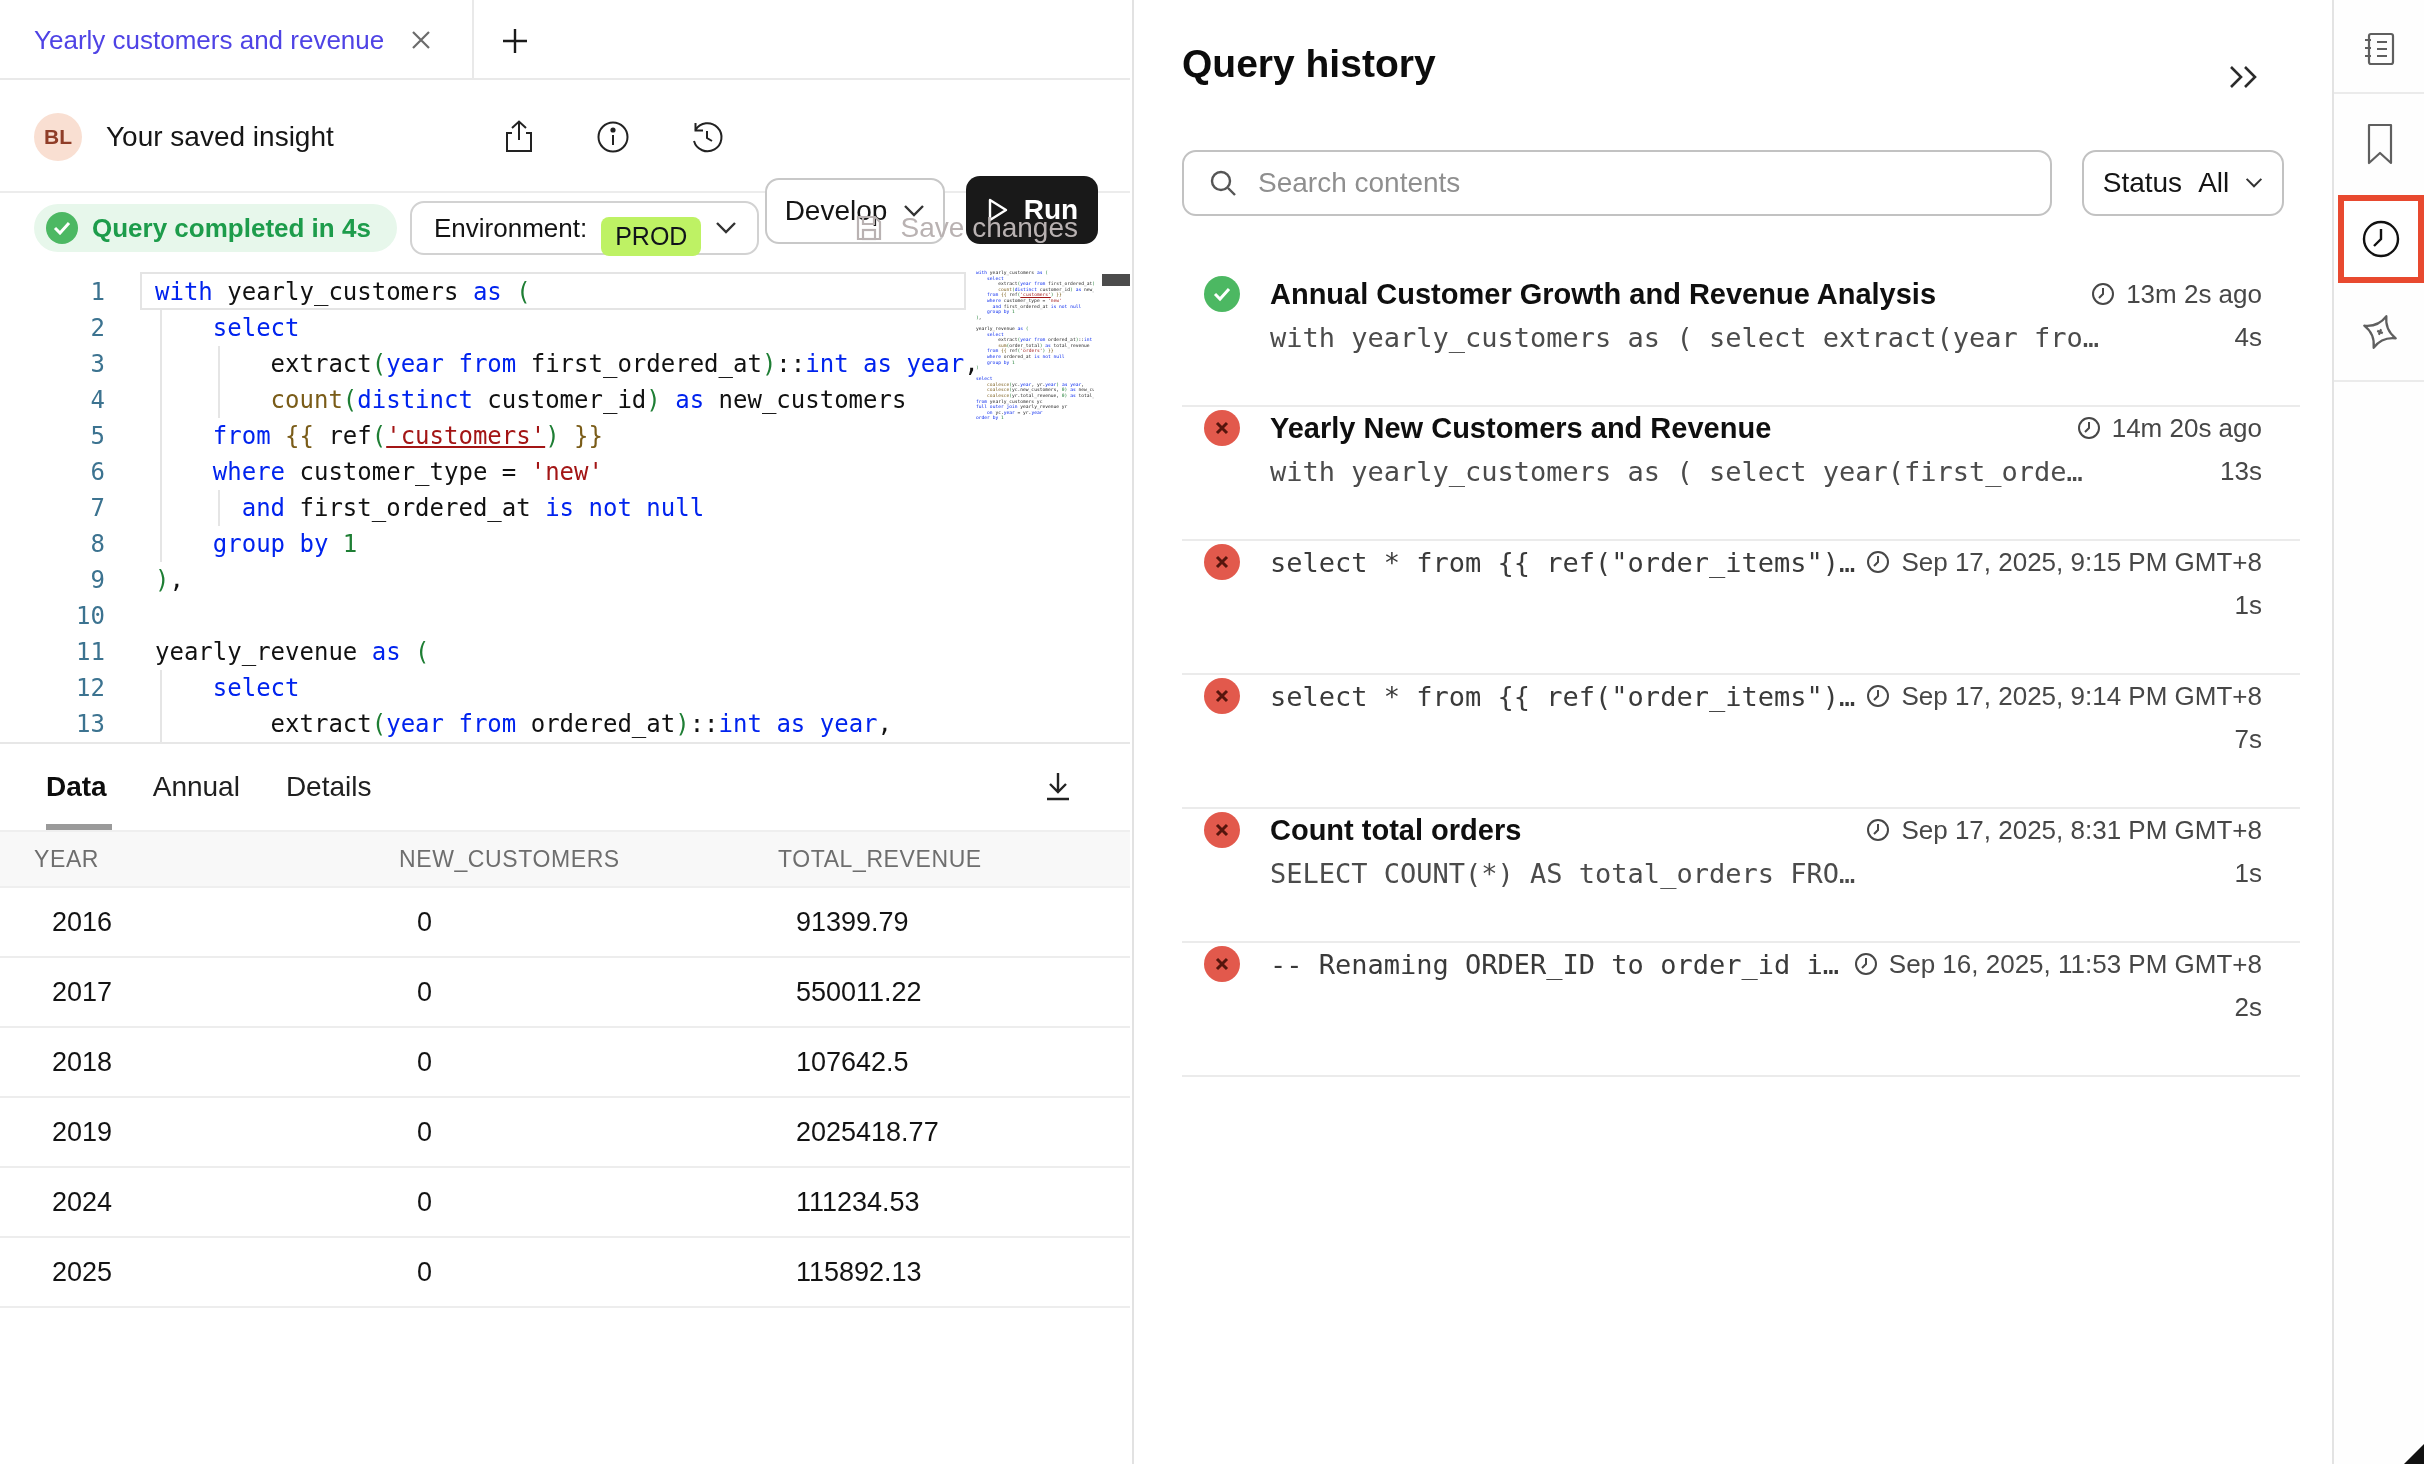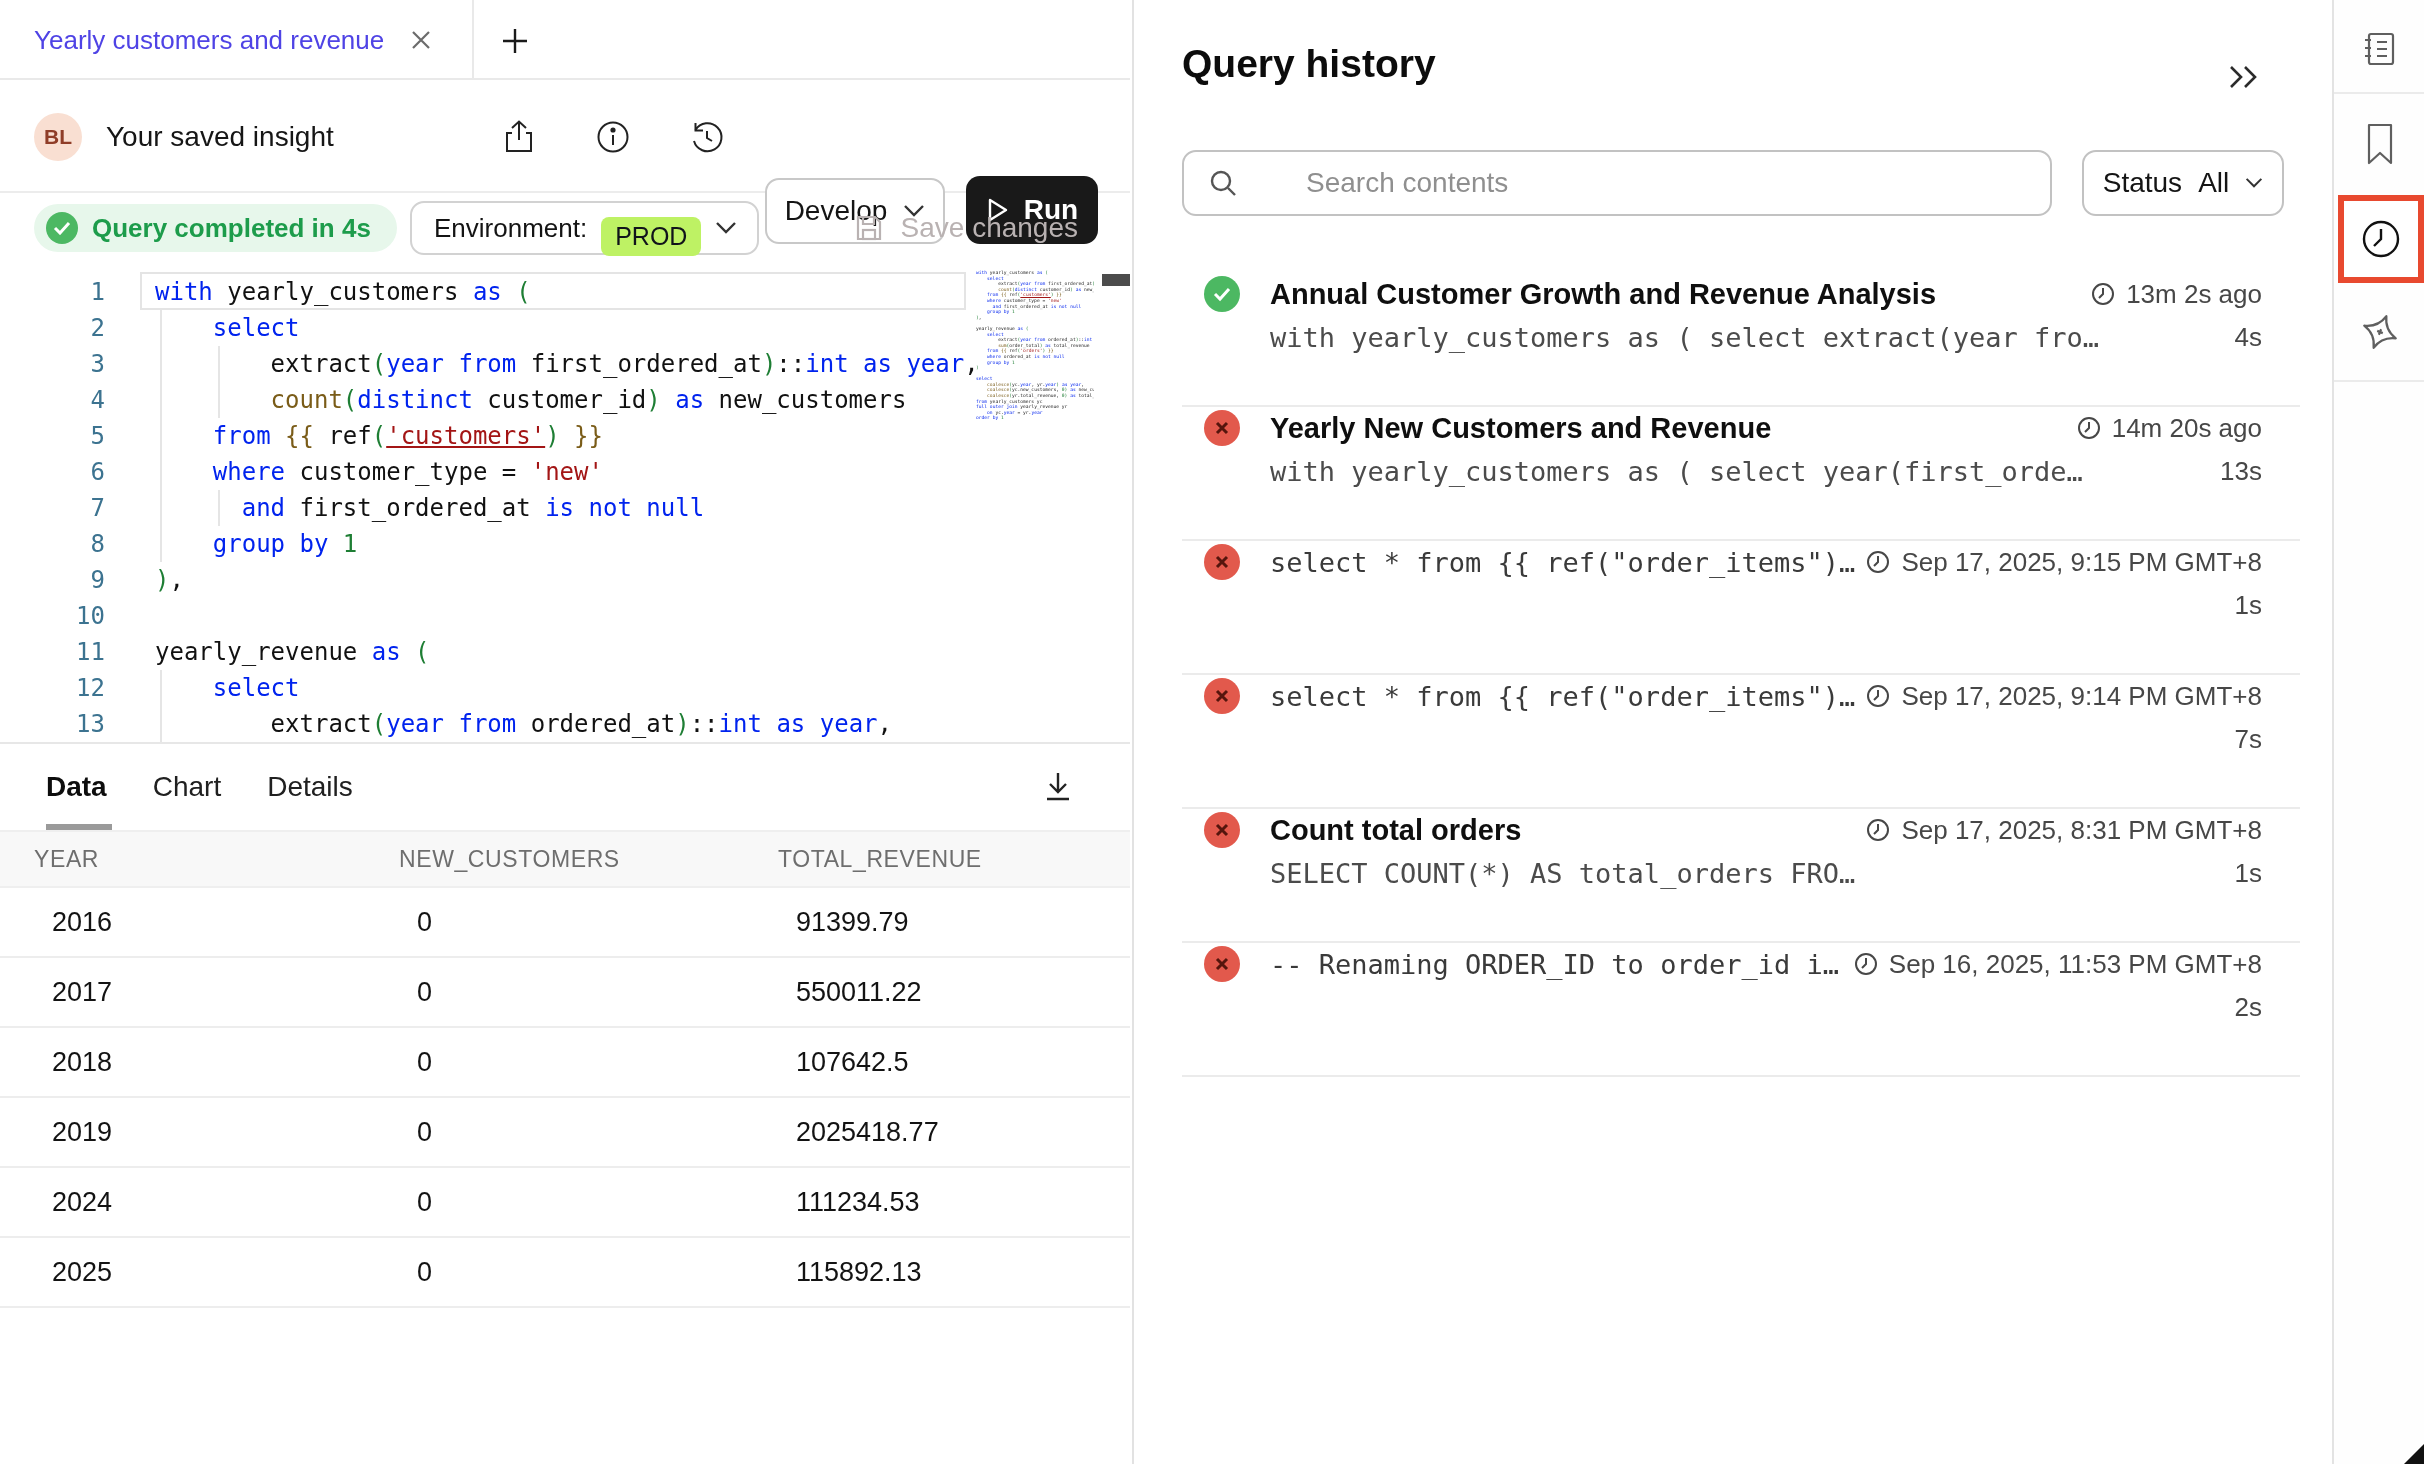--- a/index.html
+++ b/index.html
@@ -65,21 +65,21 @@
   .thead{display:grid;grid-template-columns:365px 379px auto;height:58px;background:#f8f8f8;border-top:2px solid #efefef;border-bottom:2px solid #efefef;align-items:center;}
   .thead span{padding-left:34px;font-size:23px;color:#6e6e6e;letter-spacing:.6px;}
   .trow{display:grid;grid-template-columns:365px 379px auto;height:70px;border-bottom:2px solid #ededed;align-items:center;}
   .trow span{padding-left:52px;font-size:27px;color:#131313;}
 
   
   #right-panel{position:absolute;left:1132px;top:0;width:1198px;height:1464px;background:#fff;border-left:2px solid #e2e2e2;}
   .qh-title{position:absolute;left:48px;top:42px;font-size:39px;font-weight:600;color:#0c0c0c;}
   .collapse-btn{position:absolute;right:62px;top:58px;width:48px;height:40px;background:none;border:none;cursor:pointer;padding:0;}
   .collapse-btn svg{width:34px;height:28px;stroke:#2b2b2b;stroke-width:2.6;fill:none;}
-  .search-wrap{position:absolute;left:48px;top:150px;width:870px;height:66px;border:2px solid #c2c2c2;border-radius:14px;display:flex;align-items:center;gap:48px;}
+  .search-wrap{position:absolute;left:48px;top:150px;width:870px;height:66px;border:2px solid #c2c2c2;border-radius:14px;display:flex;align-items:center;}
   .search-wrap svg{width:30px;height:30px;stroke:#555;stroke-width:2.4;fill:none;margin:0 18px 0 24px;flex:0 0 auto;}
   .search-wrap input{border:none;outline:none;flex:1;font-size:28px;color:#222;font-family:inherit;background:transparent;}
   .search-wrap input::placeholder{color:#8f8f8f;}
   .statusfilter{position:absolute;left:948px;top:150px;width:202px;height:66px;border:2px solid #c2c2c2;border-radius:14px;background:#fff;display:flex;align-items:center;justify-content:center;gap:16px;font-size:28px;color:#141414;cursor:pointer;font-family:inherit;}
   .statusfilter .chev{width:18px;height:12px;}
   #qh-list{position:absolute;left:48px;top:273px;width:1118px;}
   .qh-item{height:134px;border-bottom:2px solid #ebebeb;cursor:pointer;}
   .qh-item:last-child{border-bottom:2px solid #ebebeb;}
   .qrow1{height:42px;display:flex;align-items:center;padding-right:38px;}
   .qrow2{height:44px;display:flex;align-items:center;padding-right:38px;}
@@ -238,21 +238,21 @@
 <span class="kw">full</span> <span class="kw">outer</span> <span class="kw">join</span> yearly_revenue yr
     <span class="kw">on</span> yc.<span class="kw">year</span> = yr.<span class="kw">year</span>
 <span class="kw">order</span> <span class="kw">by</span> <span class="num">1</span></pre>
         </div>
       <div class="scroll-thumb"></div>
     </div>
 
     <div class="results">
       <div class="rtabs" id="rtabs">
         <div class="tab-underline"></div>
-        <button class="rtab active" style="background: none; border: none; font-family: inherit; padding: 0px;">Data</button><button class="rtab" style="background: none; border: none; font-family: inherit; padding: 0px;">Chart</button><button class="rtab" style="background: none; border: none; font-family: inherit; padding: 0px;">Details</button><button class="dl-btn">
+        <button class="rtab active" style="background: none; border: none; font-family: inherit; padding: 0px;">Data</button><button class="rtab" style="background: none; border: none; font-family: inherit; padding: 0px;">Annual</button><button class="rtab" style="background: none; border: none; font-family: inherit; padding: 0px;">Details</button><button class="dl-btn">
           <svg viewBox="0 0 36 36">
               <path d="M18 4 V22 M10 15 L18 23 26 15 M7 30 H29"></path>
             </svg>
         </button>
       </div>
       <div class="thead" id="thead">
           <span>YEAR</span>
           <span>NEW_CUSTOMERS</span>
           <span>TOTAL_REVENUE</span>
         </div>

